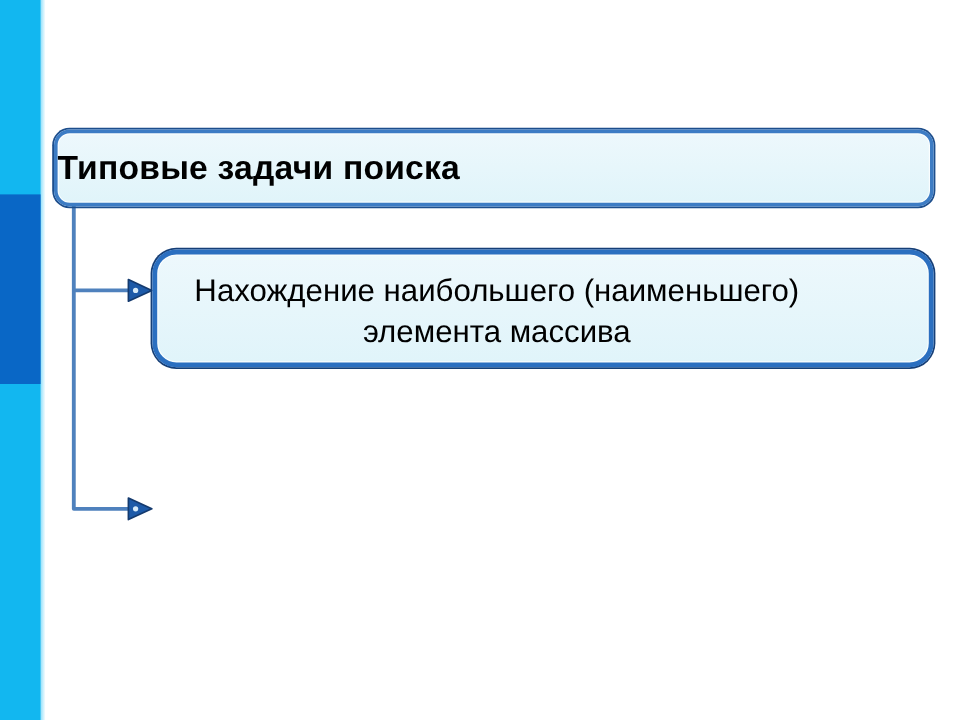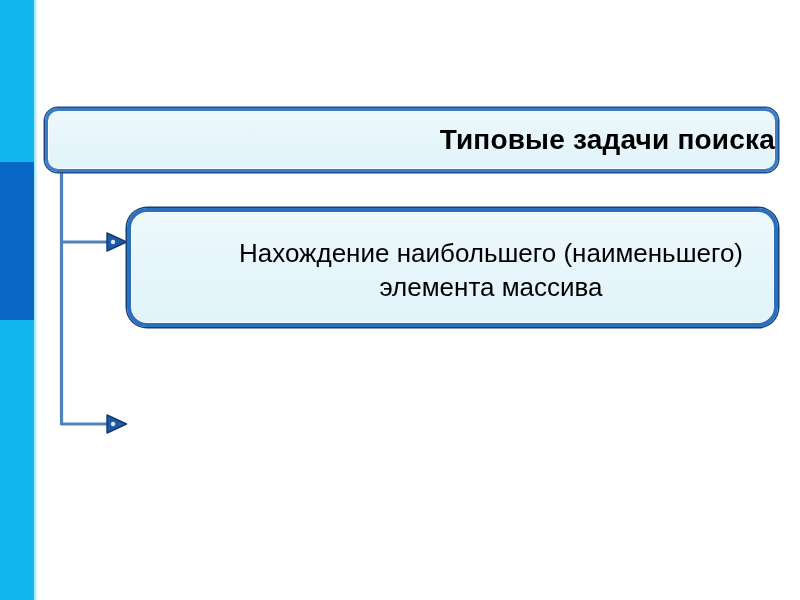--- a/index.html
+++ b/index.html
@@ -53,21 +53,21 @@
   }
   .arrow-dot { fill: #d6eaf8; }
 
   
   .box {
     position: absolute;
     box-sizing: border-box;
     background: linear-gradient(180deg, #edf8fc 0%, #e0f4fa 100%);
     display: flex;
     align-items: center;
-    justify-content: flex-end;
+    justify-content: flex-start;
     text-align: center;
     color: #000000;
   }
   .title-box {
     left: 45px; top: 108px;
     width: 733px; height: 64px;
     border: 3px solid var(--title-border, #3d7cc4);
     border-radius: 13px;
     box-shadow: 0 0 0 1.5px #1d4e8c, inset 0 0 0 1px rgba(255,255,255,0.8);
   }
@@ -76,21 +76,21 @@
     font-weight: bold;
     letter-spacing: 0.2px;
   }
   .item-box {
     left: 127px;
     width: 651px;
     border: 4px solid var(--box-border, #2b6fc0);
     border-radius: 20px;
     box-shadow: 0 0 0 1.5px #163f77, inset 0 0 0 1px rgba(255,255,255,0.8);
   }
-  .item-1 { top: 208px; height: 119px; padding-left: 40px; }
+  .item-1 { top: 208px; height: 98px; }
   .item-2 { top: 381px; height: 95px; }
   .item-text {
     font-size: 26px;
     line-height: 34px;
     max-width: 566px;
     padding-top: 4px;
   }
 </style>
 </head>
 <body>

